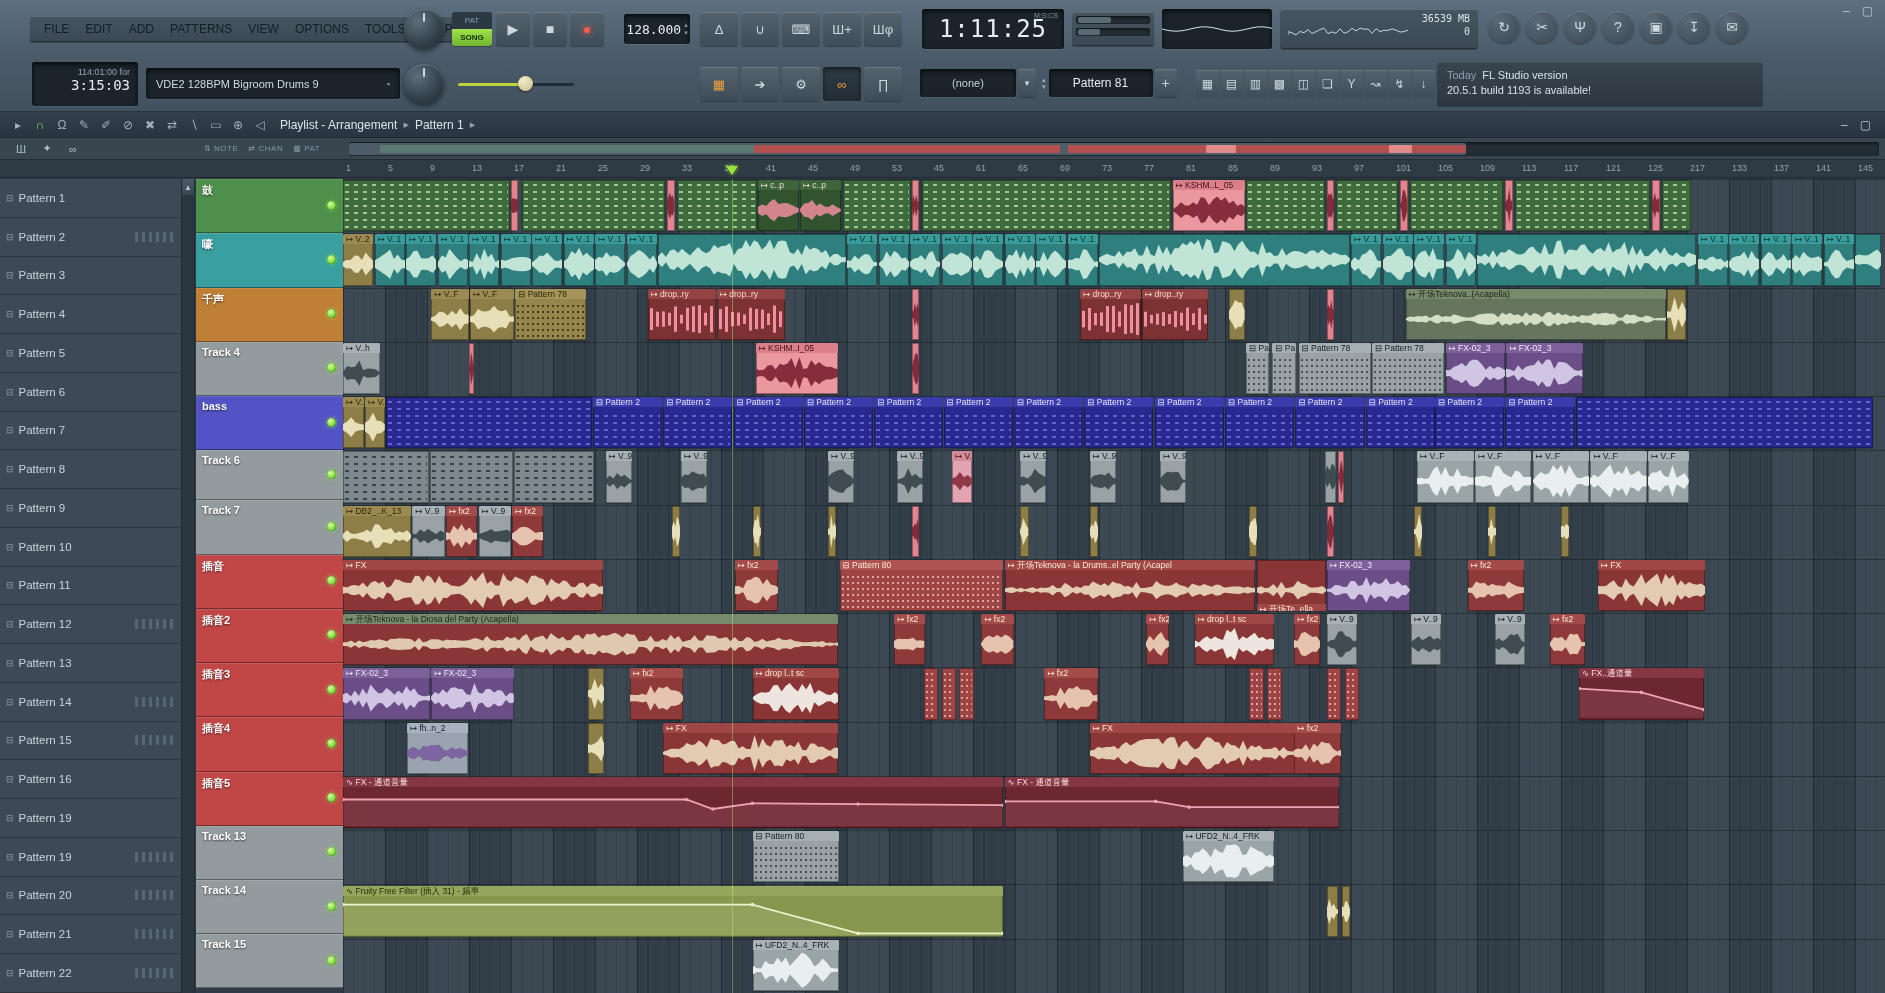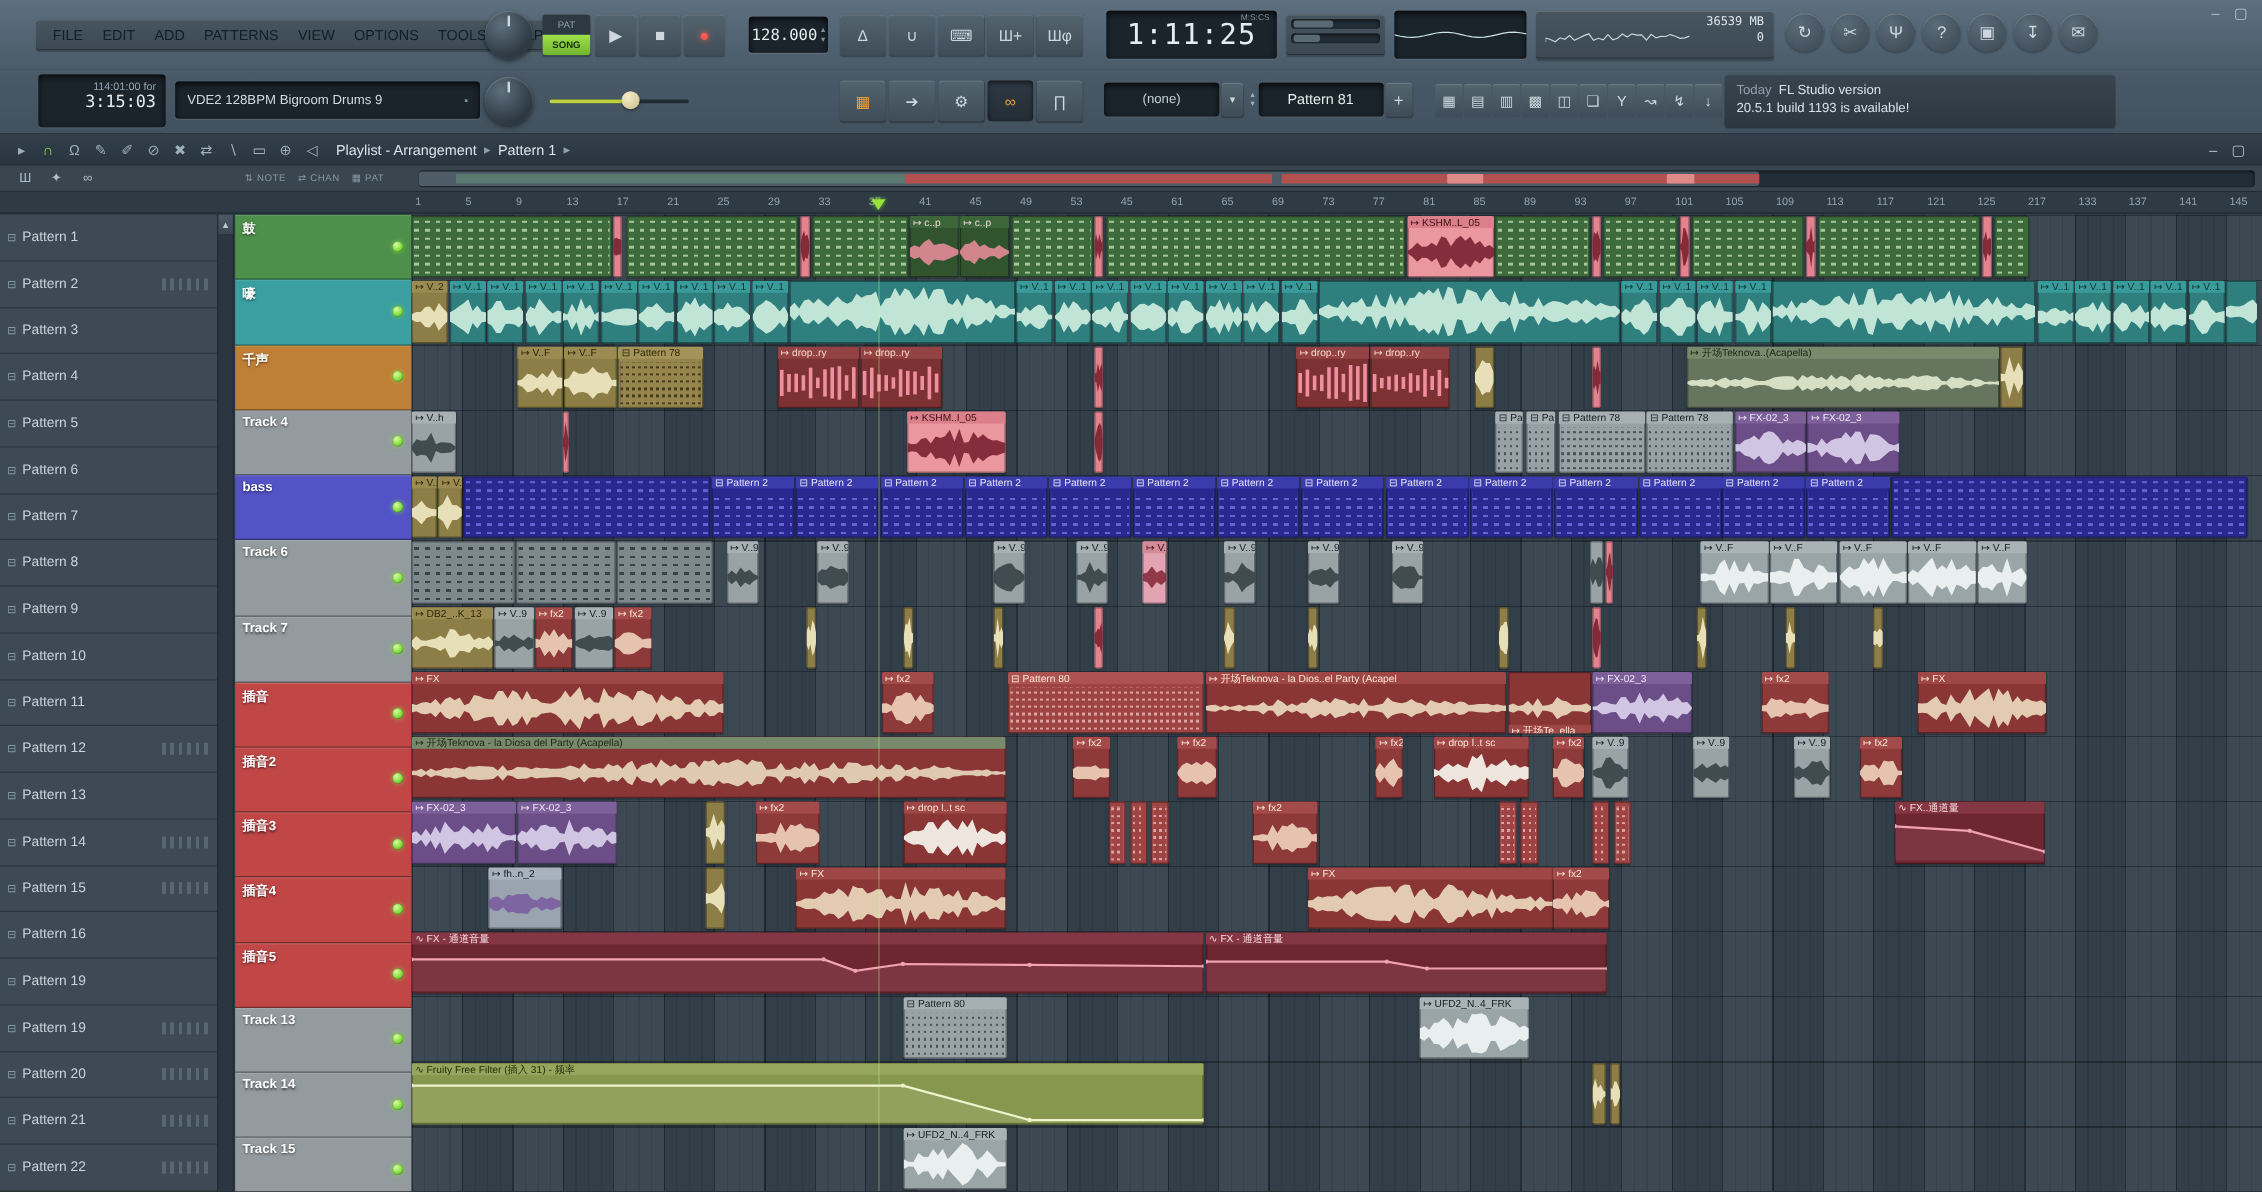--- a/index.html
+++ b/index.html
@@ -420,21 +420,21 @@
             <div class="tled"></div>
           </div>
           <div class="thead" style="height: 54.2667px; background: linear-gradient(rgb(147, 155, 158), rgb(147, 155, 158));">
             <span class="tname">Track 4</span>
             <div class="tled"></div>
           </div>
           <div class="thead" style="height: 54.2667px; background: linear-gradient(rgb(83, 83, 198), rgb(83, 83, 198));">
             <span class="tname">bass</span>
             <div class="tled"></div>
           </div>
-          <div class="thead" style="height: 64px; background: linear-gradient(rgb(147, 155, 158), rgb(147, 155, 158));">
+          <div class="thead" style="height: 50px; background: linear-gradient(rgb(147, 155, 158), rgb(147, 155, 158));">
             <span class="tname">Track 6</span>
             <div class="tled"></div>
           </div>
           <div class="thead" style="height: 54.2667px; background: linear-gradient(rgb(147, 155, 158), rgb(147, 155, 158));">
             <span class="tname">Track 7</span>
             <div class="tled"></div>
           </div>
           <div class="thead" style="height: 54.2667px; background: linear-gradient(rgb(193, 71, 71), rgb(193, 71, 71));">
             <span class="tname">插音</span>
             <div class="tled"></div>
@@ -1155,21 +1155,21 @@
             <div class="clab" style="background: rgb(163, 74, 74); color: rgb(251, 233, 216);">↦ fx2</div>
             <svg width="43.949999999999996" height="38.266666666666666" viewBox="0 0 43.949999999999996 38.266666666666666" preserveAspectRatio="none" style="top: 11px;">
               <path d="M0.0,15.2 L4.0,15.1 L8.0,17.2 L12.0,9.2 L16.0,8.5 L20.0,5.8 L24.0,6.7 L28.0,13.3 L32.0,8.0 L36.0,13.7 L40.0,14.6 L43.9,16.8 L43.9,21.4 L40.0,23.7 L36.0,24.5 L32.0,30.3 L28.0,25.0 L24.0,31.6 L20.0,32.5 L16.0,29.7 L12.0,29.1 L8.0,21.1 L4.0,23.2 L0.0,23.0 Z" fill="#eecfb8" fill-opacity="0.92"></path>
             </svg>
           </div>
           <div class="clip" style="left: 496.6px; top: 380.9px; width: 163.7px; height: 51.3px; background: rgb(159, 68, 68);">
             <div class="clab" style="background: rgb(173, 83, 83); color: rgb(251, 233, 216);">⊟ Pattern 80</div>
             <div class="ctex" style="top: 13px; height: 35.2667px; background-image: repeating-linear-gradient(0deg, transparent 0px, transparent 2px, rgb(159, 68, 68) 2px, rgb(159, 68, 68) 6px), repeating-linear-gradient(90deg, rgb(233, 180, 180) 0px, rgb(233, 180, 180) 2px, transparent 2px, transparent 5px); opacity: 0.85;"></div>
           </div>
           <div class="clip" style="left: 661.5px; top: 380.9px; width: 250.8px; height: 51.3px; background: rgb(138, 54, 54);">
-            <div class="clab" style="background: rgb(159, 70, 70); color: rgb(251, 233, 216);">↦ 开场Teknova - la Dios..el Party (Acapel</div>
+            <div class="clab" style="background: rgb(159, 70, 70); color: rgb(251, 233, 216);">↦ 开场Teknova - la Drums..el Party (Acapel</div>
             <svg width="250.8" height="38.266666666666666" viewBox="0 0 250.8 38.266666666666666" preserveAspectRatio="none" style="top: 11px;">
               <path d="M0.0,17.4 L4.0,16.5 L8.0,16.2 L11.9,18.1 L15.9,16.8 L19.9,18.2 L23.9,17.3 L27.9,16.3 L31.8,18.0 L35.8,16.6 L39.8,17.0 L43.8,16.6 L47.8,13.9 L51.8,17.3 L55.7,17.0 L59.7,12.0 L63.7,14.1 L67.7,17.3 L71.7,15.2 L75.6,17.1 L79.6,14.5 L83.6,14.9 L87.6,10.6 L91.6,12.3 L95.5,14.4 L99.5,12.2 L103.5,15.1 L107.5,10.6 L111.5,12.2 L115.4,12.7 L119.4,15.6 L123.4,14.9 L127.4,17.0 L131.4,10.9 L135.4,17.0 L139.3,17.1 L143.3,16.2 L147.3,15.4 L151.3,10.1 L155.3,13.3 L159.2,14.5 L163.2,15.1 L167.2,14.0 L171.2,11.6 L175.2,14.3 L179.1,15.1 L183.1,17.1 L187.1,12.4 L191.1,14.0 L195.1,15.1 L199.0,13.0 L203.0,14.5 L207.0,15.8 L211.0,13.5 L215.0,14.1 L219.0,16.4 L222.9,16.3 L226.9,15.6 L230.9,15.6 L234.9,15.4 L238.9,16.8 L242.8,15.8 L246.8,17.0 L250.8,16.8 L250.8,21.5 L246.8,21.3 L242.8,22.5 L238.9,21.4 L234.9,22.9 L230.9,22.7 L226.9,22.6 L222.9,22.0 L219.0,21.8 L215.0,24.2 L211.0,24.8 L207.0,22.5 L203.0,23.8 L199.0,25.3 L195.1,23.1 L191.1,24.3 L187.1,25.9 L183.1,21.2 L179.1,23.2 L175.2,24.0 L171.2,26.7 L167.2,24.3 L163.2,23.2 L159.2,23.7 L155.3,25.0 L151.3,28.2 L147.3,22.9 L143.3,22.0 L139.3,21.2 L135.4,21.3 L131.4,27.4 L127.4,21.3 L123.4,23.4 L119.4,22.7 L115.4,25.5 L111.5,26.1 L107.5,27.6 L103.5,23.1 L99.5,26.1 L95.5,23.9 L91.6,26.0 L87.6,27.7 L83.6,23.4 L79.6,23.7 L75.6,21.2 L71.7,23.0 L67.7,20.9 L63.7,24.2 L59.7,26.3 L55.7,21.2 L51.8,21.0 L47.8,24.4 L43.8,21.7 L39.8,21.2 L35.8,21.7 L31.8,20.3 L27.9,22.0 L23.9,21.0 L19.9,20.0 L15.9,21.5 L11.9,20.2 L8.0,22.1 L4.0,21.8 L0.0,20.8 Z" fill="#ead8bd" fill-opacity="0.92"></path>
             </svg>
           </div>
           <div class="clip" style="left: 913.5px; top: 380.9px; width: 69.2px; height: 51.3px; background: rgb(138, 54, 54);">
             <div class="clab" style="background: rgb(159, 70, 70); color: rgb(251, 233, 216); margin-top: 44px;">↦ 开场Te..ella</div>
             <svg width="69.15" height="38.266666666666666" viewBox="0 0 69.15 38.266666666666666" preserveAspectRatio="none" style="top: 11px;">
               <path d="M0.0,16.7 L4.1,15.2 L8.1,17.3 L12.2,16.6 L16.3,12.9 L20.3,17.2 L24.4,10.8 L28.5,17.2 L32.5,16.8 L36.6,15.4 L40.7,9.8 L44.7,12.7 L48.8,13.5 L52.9,16.6 L56.9,16.6 L61.0,16.2 L65.1,15.1 L69.2,18.0 L69.2,20.3 L65.1,23.1 L61.0,22.0 L56.9,21.7 L52.9,21.7 L48.8,24.7 L44.7,25.6 L40.7,28.4 L36.6,22.8 L32.5,21.5 L28.5,21.1 L24.4,27.5 L20.3,21.1 L16.3,25.3 L12.2,21.7 L8.1,21.0 L4.1,23.0 L0.0,21.5 Z" fill="#ead8bd" fill-opacity="0.92"></path>
             </svg>
           </div>

